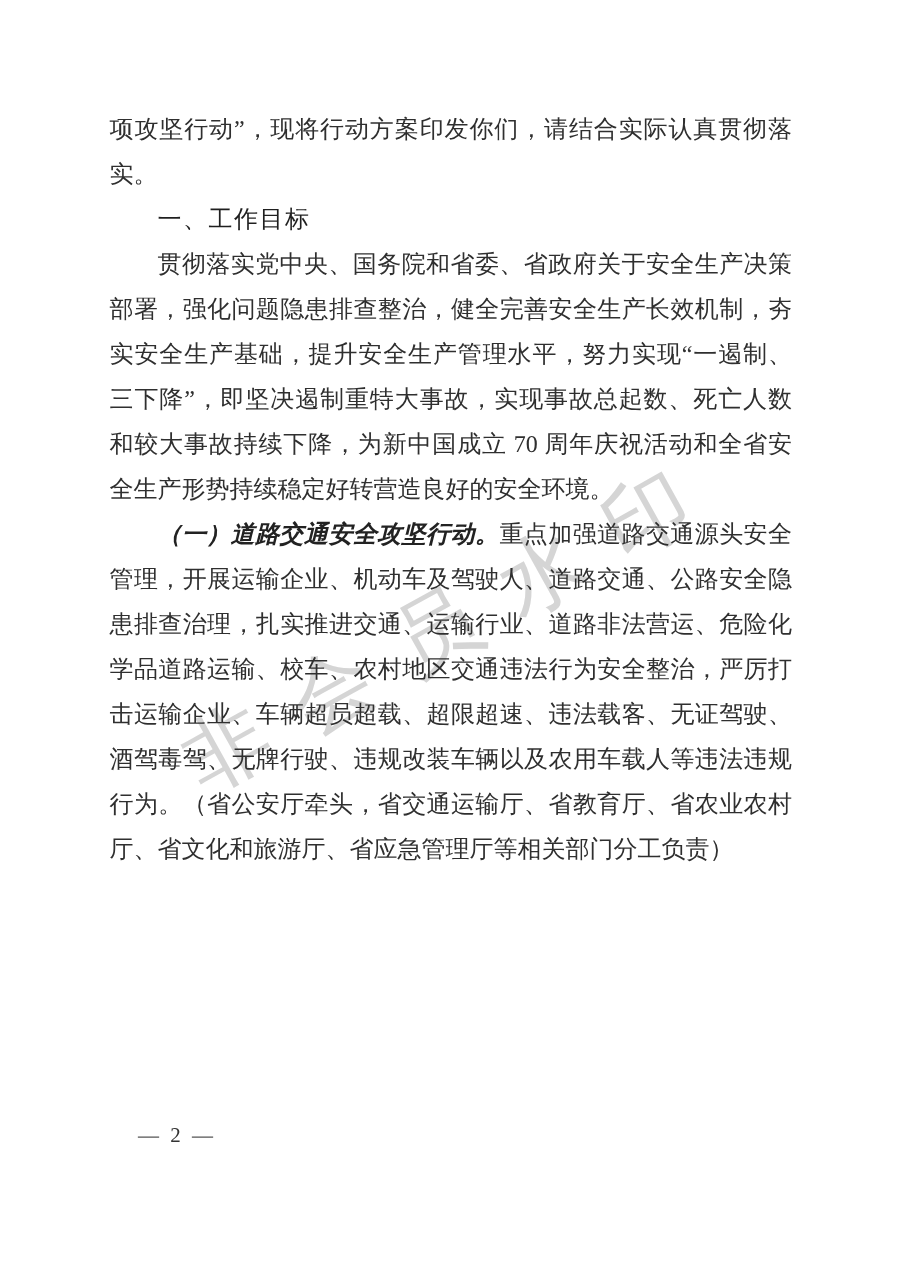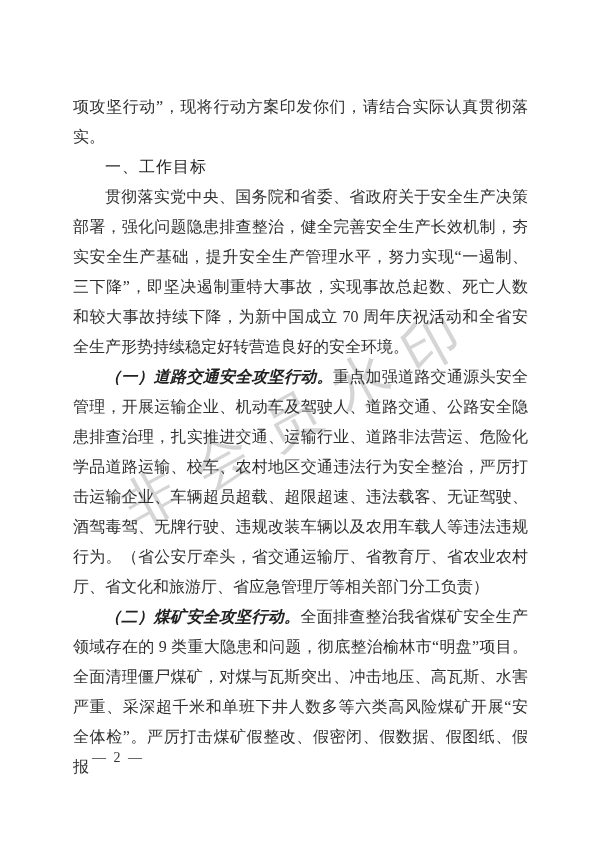--- a/index.html
+++ b/index.html
@@ -27,21 +27,21 @@
     white-space: nowrap;
     color: #c7c7c7;
     opacity: 0.75;
     font-family: "Liberation Sans", "DejaVu Sans", sans-serif;
     pointer-events: none;
     user-select: none;
   }
   .content {
     position: absolute;
     left: 73px;
-    top: 92px;
+    top: 72px;
     width: 455px;
     font-size: 16px;
     line-height: 30px;
     text-align: justify;
     text-justify: inter-character;
   }
   .content p, .content h2 {
     margin: 0;
     padding: 0;
     font-size: 16px;
@@ -82,19 +82,18 @@
 
     <p>项攻坚行动”，现将行动方案印发你们，请结合实际认真贯彻落实。</p>
 
     <h2 class="section-heading">一、工作目标</h2>
 
     <p class="para-indent">贯彻落实党中央、国务院和省委、省政府关于安全生产决策部署，强化问题隐患排查整治，健全完善安全生产长效机制，夯实安全生产基础，提升安全生产管理水平，努力实现“一遏制、三下降”，即坚决遏制重特大事故，实现事故总起数、死亡人数和较大事故持续下降，为新中国成立 70 周年庆祝活动和全省安全生产形势持续稳定好转营造良好的安全环境。</p>
 
 
     <p class="para-indent"><span class="lead">（一）道路交通安全攻坚行动。</span><span>重点加强道路交通源头安全管理，开展运输企业、机动车及驾驶人、道路交通、公路安全隐患排查治理，扎实推进交通、运输行业、道路非法营运、危险化学品道路运输、校车、农村地区交通违法行为安全整治，严厉打击运输企业、车辆超员超载、超限超速、违法载客、无证驾驶、酒驾毒驾、无牌行驶、违规改装车辆以及农用车载人等违法违规行为。（省公安厅牵头，省交通运输厅、省教育厅、省农业农村厅、省文化和旅游厅、省应急管理厅等相关部门分工负责）</span></p>
 
-    <p class="para-indent"><span class="lead">（二）煤矿安全攻坚行动。</span><span>全面排查整治我省煤矿安全生产领域存在的 9 类重大隐患和问题，彻底整治榆林市“明盘”项目。全面清理僵尸煤矿，对煤与瓦斯突出、冲击地压、高瓦斯、水害严重、采深超千米和单班下井人数多等六类高风险煤矿开展“安全体检”。严厉打击煤矿假整改、假密闭、假数据、假图纸、假报</span></p>
 
   </div>
 
   <div class="page-number">— 2 —</div>
 
 </div>
 
 </body></html>

